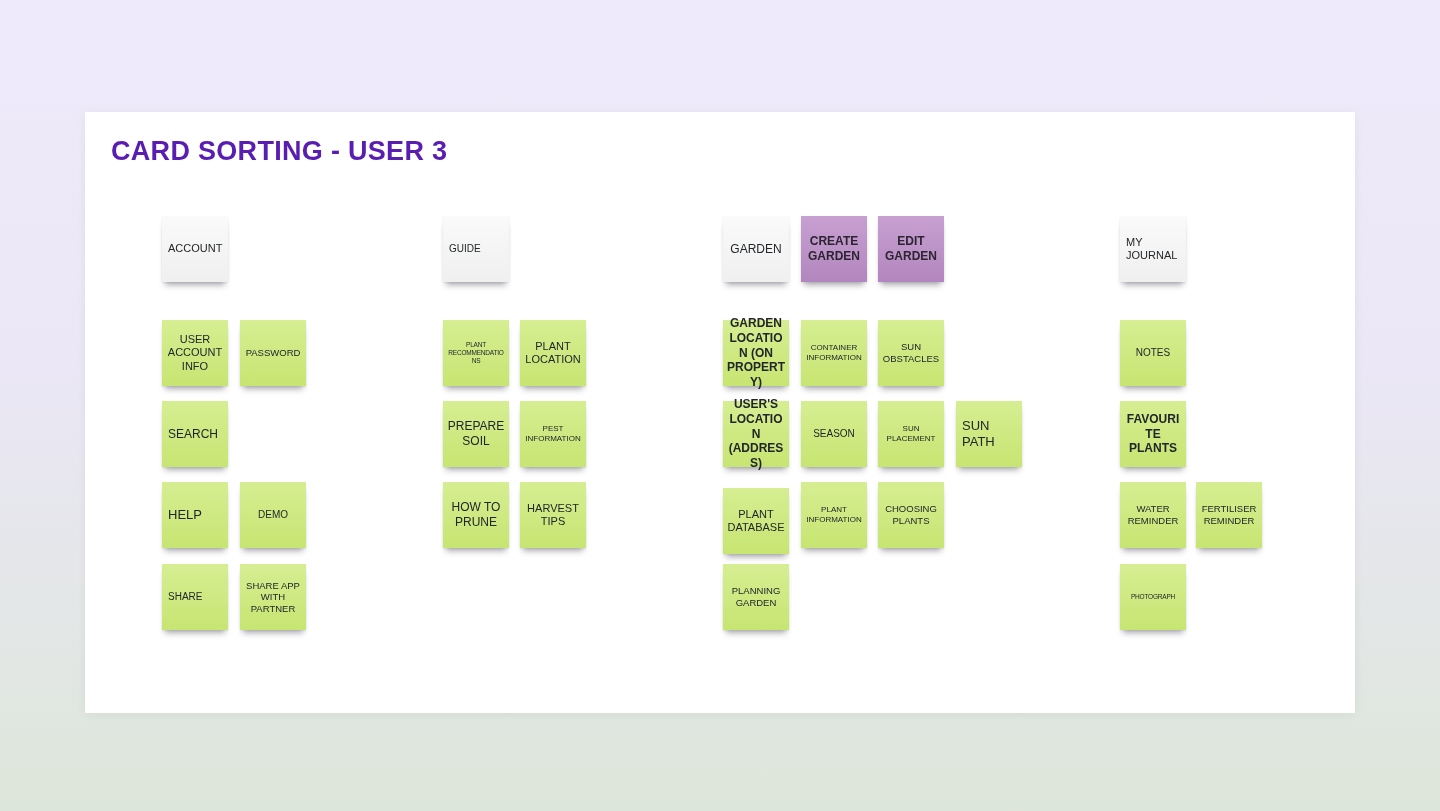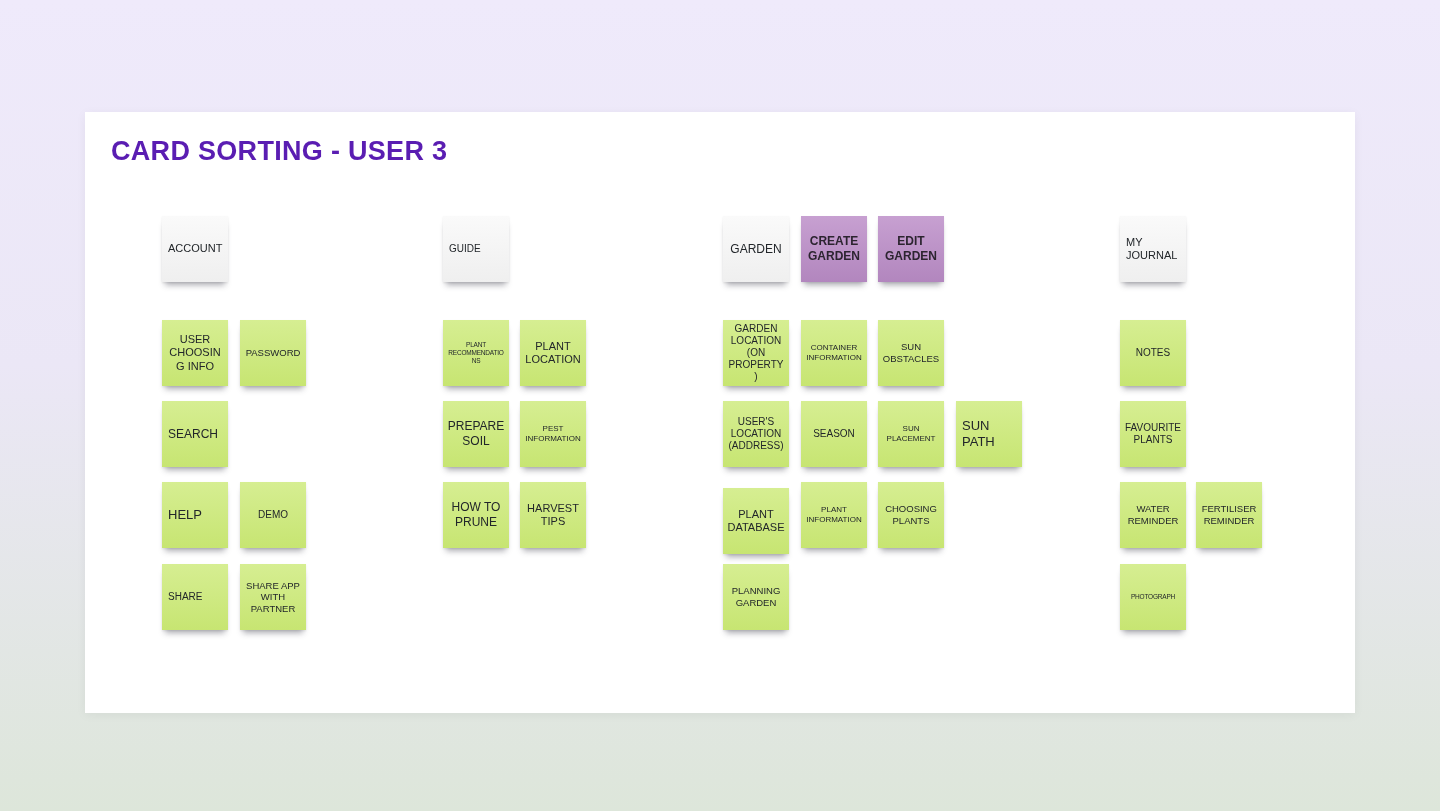--- a/index.html
+++ b/index.html
@@ -25,39 +25,39 @@
     text-align:center; padding:4px; line-height:1.22;
     color:#22262a; word-break:break-word;
     box-shadow:0 6px 6px -3px rgba(50,50,65,0.40), 0 1px 2px rgba(0,0,0,0.08);
   }
   .card.left { justify-content:flex-start; text-align:left; padding-left:6px; }
   .green  { background:linear-gradient(180deg,#d6ee92 0%,#c7e572 100%); }
   .white  { background:linear-gradient(180deg,#fafafa 0%,#efefef 100%); }
   .purple { background:linear-gradient(180deg,#c7a0d1 0%,#b286be 100%); color:#2c2430;font-weight:bold; }
   .fs-7  { font-size:6.5px; letter-spacing:-0.2px; }
   .fs-8  { font-size:8px; }
-  .fs-9  { font-size:10px; }
+  .fs-9  { font-size:12px;font-weight:bold; }
   .fs-10 { font-size:9.5px; }
   .fs-11 { font-size:11px; }
   .fs-12 { font-size:12px; }
   .fs-14 { font-size:10px; }
   .fs-15 { font-size:10px; }
   .fs-17 { font-size:13px; }
 </style>
 </head>
 <body>
 
 <div class="stage">
   <div class="canvas">
 
     <h1 class="board-title">CARD SORTING - USER 3</h1>
 
     <div>
       <div class="card white fs-11 left" style="left:77px;top:104px">ACCOUNT</div>
-      <div class="card green fs-11" style="left:77px;top:208px">USER CHOOSING INFO</div>
+      <div class="card green fs-11" style="left:77px;top:208px">USER ACCOUNT INFO</div>
       <div class="card green fs-10" style="left:155px;top:208px">PASSWORD</div>
       <div class="card green fs-12 left" style="left:77px;top:289px">SEARCH</div>
       <div class="card green fs-17 left" style="left:77px;top:370px">HELP</div>
       <div class="card green fs-15" style="left:155px;top:370px">DEMO</div>
       <div class="card green fs-15 left" style="left:77px;top:452px">SHARE</div>
       <div class="card green fs-10" style="left:155px;top:452px">SHARE APP WITH PARTNER</div>
     </div>
 
     <div>
       <div class="card white fs-15 left" style="left:358px;top:104px">GUIDE</div>

